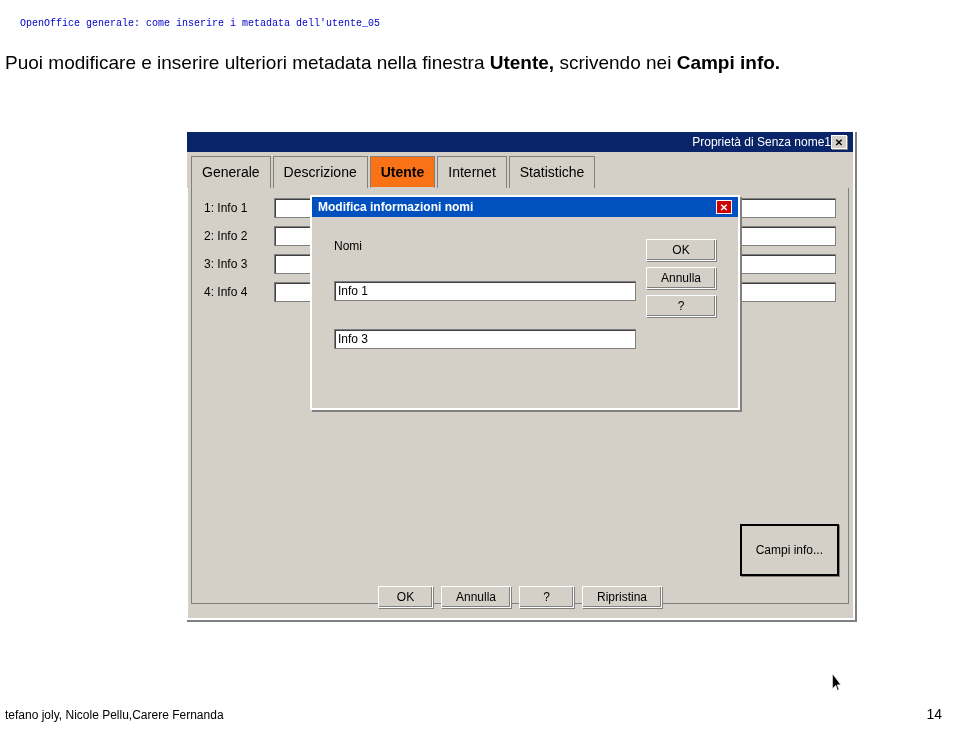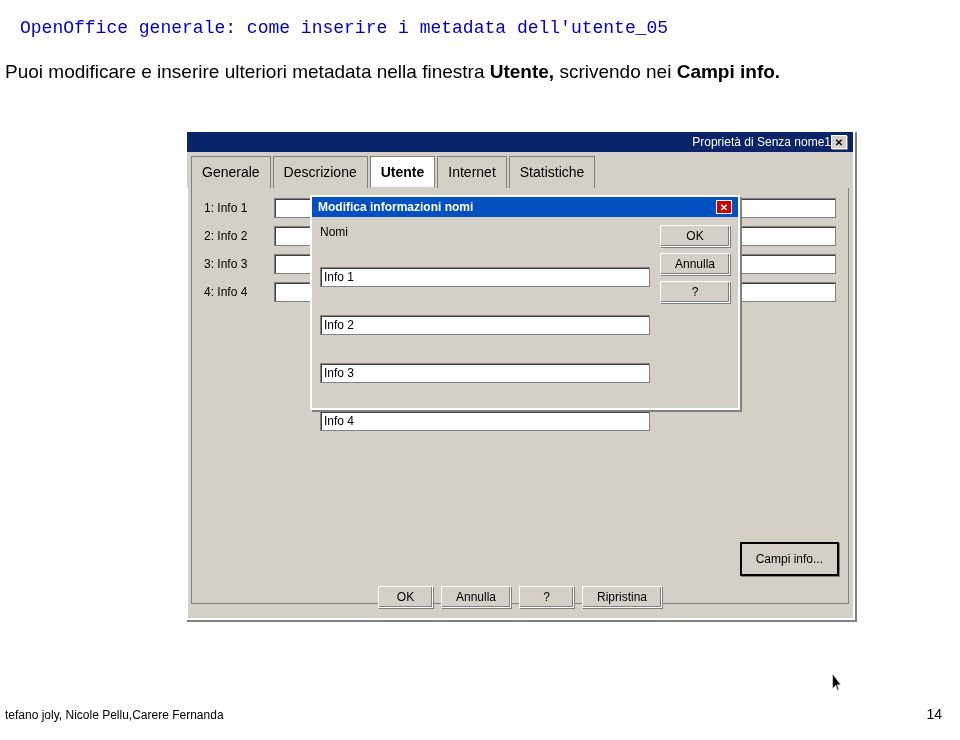--- a/index.html
+++ b/index.html
@@ -10,21 +10,21 @@
       font-family: Arial, sans-serif;
       font-size: 14px;
       color: #000;
       overflow: hidden;
       position: relative;
     }
 
     .page-title {
       color: #0000cc;
       font-family: 'Courier New', monospace;
-      font-size: 18px;
+      font-size: 10px;
       padding: 18px 20px 10px 20px;
     }
 
     .description {
       padding: 10px 20px 20px 5px;
       font-size: 19px;
       line-height: 1.5;
     }
 
     .description strong {
@@ -81,21 +81,21 @@
       font-size: 14px;
       border: 1px solid #808080;
       border-bottom: none;
       background: #d4d0c8;
       cursor: pointer;
       color: #000;
       position: relative;
     }
 
     .tab.active {
-      background: #ffffff;
+      background: #f97316;
       border-bottom: 1px solid #d4d0c8;
       z-index: 2;
       font-weight: bold;
     }
 
     
     .tab-content {
       background: #d4d0c8;
       padding: 10px 12px;
       margin: 0 4px;
@@ -148,21 +148,21 @@
       cursor: pointer;
       min-width: 55px;
       text-align: center;
     }
 
     
     .campi-button {
       position: absolute;
       bottom: 42px;
       right: 14px;
-      padding: 8px 14px;
+      padding: 17px 14px;
       font-size: 12px;
       background: #d4d0c8;
       border: 2px solid #000;
       box-shadow: 1px 1px 0 #808080;
       cursor: pointer;
     }
 
     
     .modal-window {
       position: absolute;
@@ -197,21 +197,21 @@
       align-items: center;
       justify-content: center;
       font-size: 10px;
       font-weight: bold;
       color: #ffffff;
       cursor: pointer;
     }
 
     .modal-body {
       display: flex;
-      padding: 8px;
+      padding: 22px;
       gap: 10px;
     }
 
     .modal-left {
       flex: 1;
     }
 
     .modal-nomi-label {
       font-size: 12px;
       margin-bottom: 4px;
@@ -330,23 +330,21 @@
 
 <div class="modal-window">
   <div class="modal-titlebar">
     <span>Modifica informazioni nomi</span>
     <div class="modal-close-btn">✕</div>
   </div>
   <div class="modal-body">
     <div class="modal-left">
       <div class="modal-nomi-label">Nomi</div>
       <div class="modal-field">Info 1</div>
-      <div class="modal-field">Info 2</div>
       <div class="modal-field">Info 3</div>
-      <div class="modal-field">Info 4</div>
     </div>
     <div class="modal-right">
       <button class="modal-btn">OK</button>
       <button class="modal-btn">Annulla</button>
       <button class="modal-btn">?</button>
     </div>
   </div>
 </div>
 
 <svg class="cursor-icon" viewBox="0 0 12 20" fill="none" xmlns="http://www.w3.org/2000/svg">

